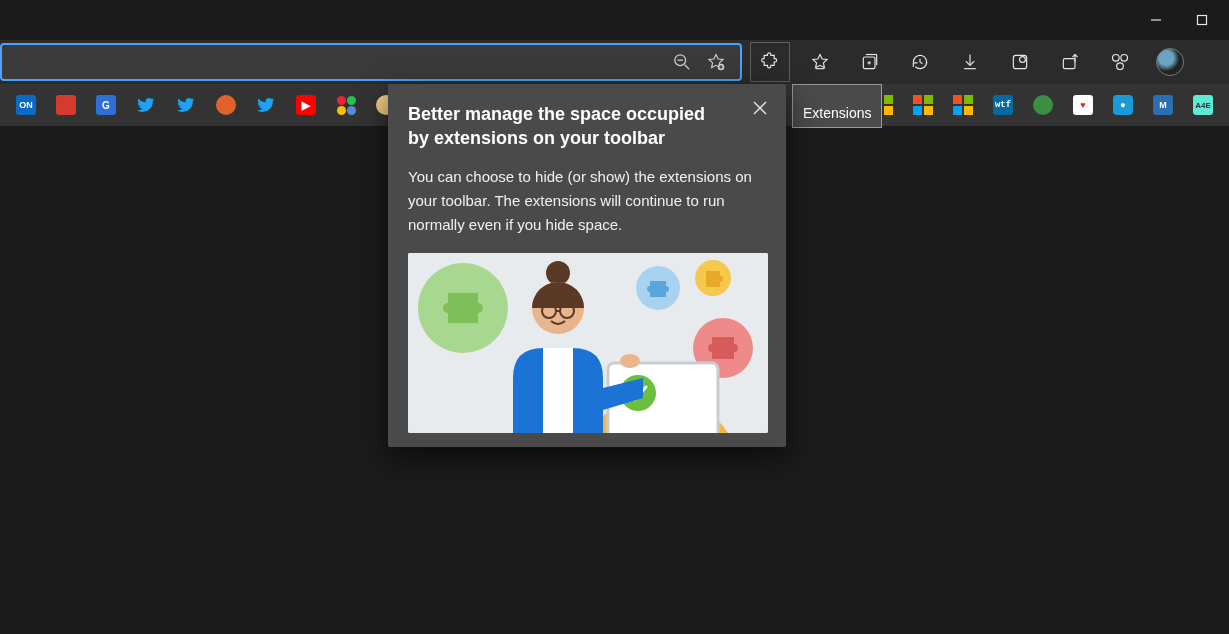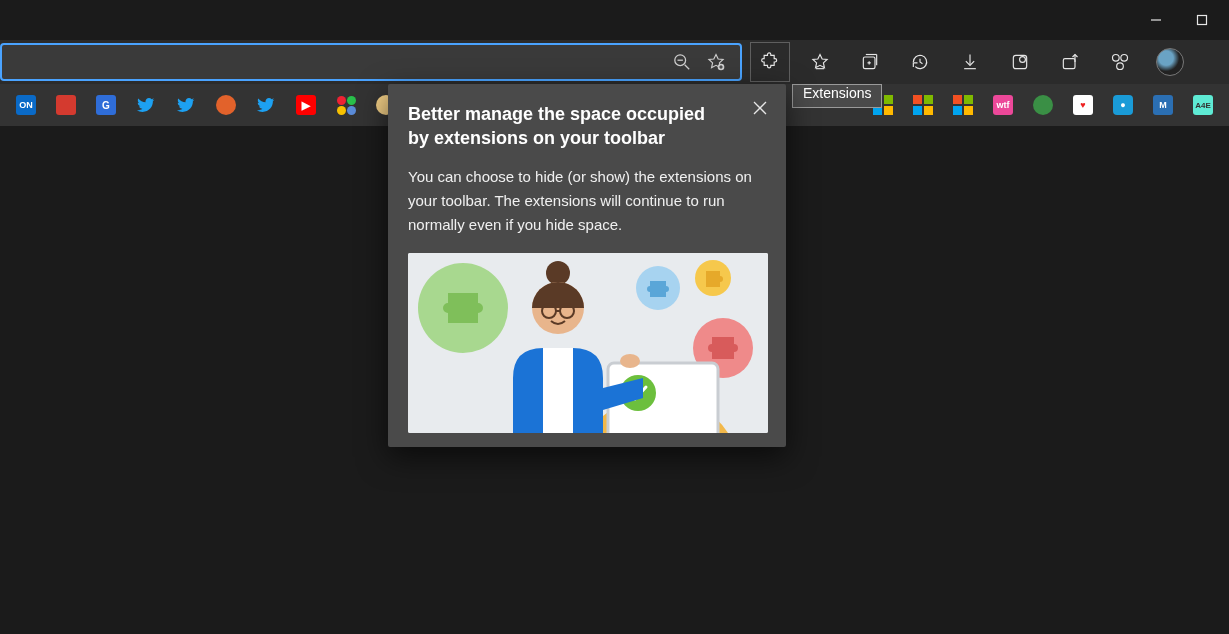--- a/index.html
+++ b/index.html
@@ -121,37 +121,37 @@
   .bm-yellow{ background:#f3cf86; border-radius:50%; }
 
   .tooltip {
     position: absolute;
     left: 792px;
     top: 0px;
     background: #4a4a4a;
     border: 1px solid #9a9a9a;
     color: #fff;
     font-size: 14px;
-    padding: 0 10px 6px 10px;
+    padding: 20px 10px 6px 10px;
     z-index: 5;
   }
 
   .bookmarks-right {
     position: absolute;
     right: 6px;
     top: 0;
     height: 42px;
     display: flex;
     align-items: center;
   }
   .er { width:20px; height:20px; margin:0 10px; border-radius:3px; display:flex;align-items:center;justify-content:center;font-size:9px;font-weight:bold;}
   .ms4 { display:grid; grid-template-columns:9px 9px; grid-template-rows:9px 9px; gap:2px; }
   .ms4 span:nth-child(1){background:#f25022;} .ms4 span:nth-child(2){background:#7fba00;}
   .ms4 span:nth-child(3){background:#00a4ef;} .ms4 span:nth-child(4){background:#ffb900;}
-  .er-wtf { background:#ec4899; color:#fff; }
+  .er-wtf { background:#0369a1; color:#fff;font-family:Liberation Mono, monospace; }
   .er-cam { background:#3a8f45; color:#fff; border-radius:50%; }
   .er-heart{ background:#fff; color:#e22; }
   .er-camc{ background:#1a9bd7; color:#fff; border-radius:4px; }
   .er-m   { background:#2b6fb3; color:#fff; }
   .er-a4e { background:#5eead4; color:#333; font-size:8px; }
 
   
   .content-area {
     position: absolute;
     left: 0; right: 0; top: 126px; bottom: 0;

